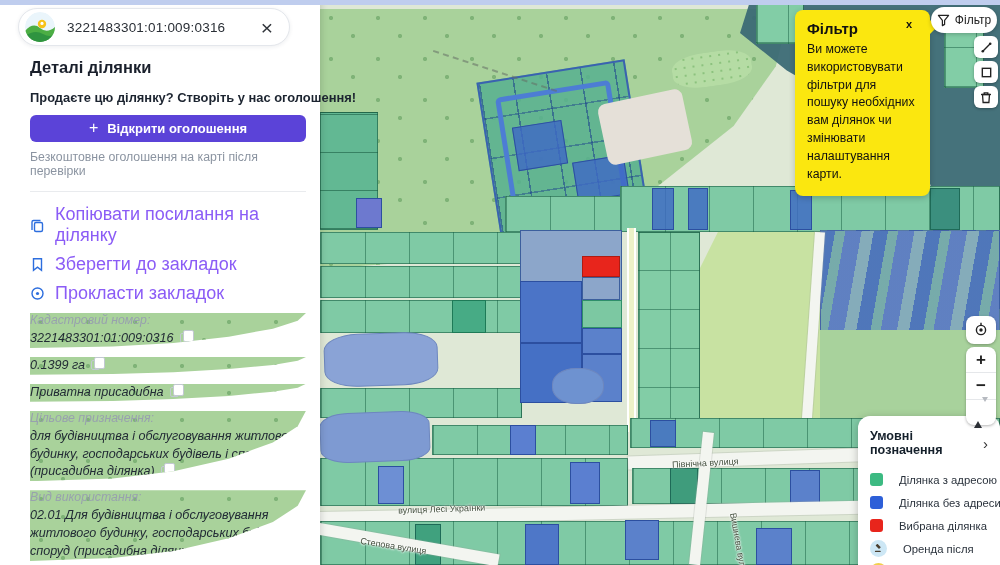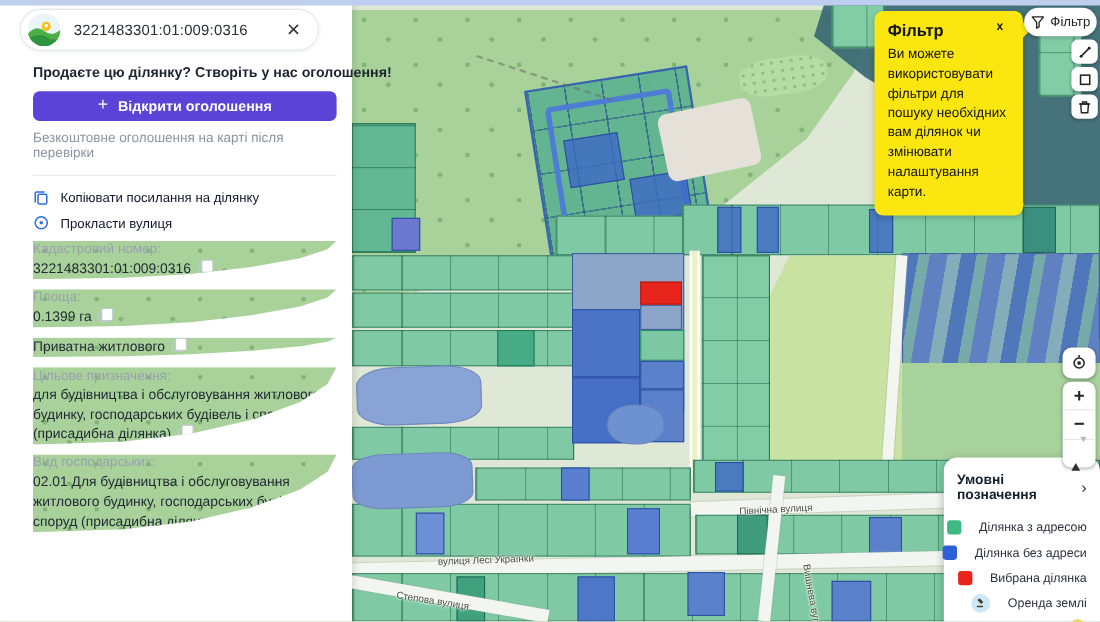--- a/index.html
+++ b/index.html
@@ -10,21 +10,21 @@
   .topstrip { position:absolute; left:0; top:0; width:1000px; height:5px; background:#bfcdee; z-index:40; }
 
   
   #map { position:absolute; left:320px; top:0; width:680px; height:565px; background:#dfe8d6; overflow:hidden; }
   .ab { position:absolute; }
   .field { background-color:#a9d29b;
     background-image:
       radial-gradient(circle 2.2px at 11px 9px, #7fb377 92%, transparent),
       radial-gradient(circle 2.2px at 33px 27px, #7fb377 92%, transparent);
     background-size:47px 41px;
-    clip-path:polygon(0 0,100% 0,97% 22%,88% 45%,72% 68%,52% 86%,30% 96%,0 100%); }
+    clip-path:polygon(0 0,100% 0,97% 22%,88% 45%,72% 68%,52% 86%,30% 96%,0 100%);font-style:italic; }
   .forest { background:rgba(57,104,116,.93);
     clip-path:polygon(4% 0,100% 0,100% 100%,80% 100%,66% 56%,40% 44%,18% 30%,0 14%); }
   .forest2 { background:rgba(57,104,116,.9); clip-path:polygon(0 40%,55% 0,100% 0,100% 100%,20% 100%); }
   .cells-g { background-color:#7fcaa5;
     background-image:repeating-linear-gradient(90deg, rgba(23,94,66,.5) 0 1px, transparent 1px 44px);
     border:1px solid rgba(23,94,66,.6); }
   .cells-g2 { background-color:#82cda6;
     background-image:repeating-linear-gradient(90deg, rgba(23,94,66,.5) 0 1px, transparent 1px 31px),
                      repeating-linear-gradient(0deg, rgba(23,94,66,.5) 0 1px, transparent 1px 39px);
     border:1px solid rgba(23,94,66,.6); }
@@ -66,21 +66,21 @@
   .content { position:absolute; left:30px; top:58px; width:276px; }
   h2.ptitle { font-size:16.5px; font-weight:700; color:#1a202c; margin-bottom:13px; }
   .promo { font-size:12.9px; font-weight:700; color:#1c2430; margin-bottom:10px; white-space:nowrap; }
   .createbtn { width:276px; height:27px; background:#5b43d8; border:none; border-radius:6px; color:#fff;
     font-family:inherit; font-size:13px; font-weight:700; display:flex; align-items:center; justify-content:center; gap:9px; cursor:pointer; }
   .createbtn .plus { font-size:16px; font-weight:400; margin-top:-1px; }
   .note { font-size:12.3px; color:#8b94a1; margin-top:8px; }
   .divider { height:1px; background:#e9ebee; margin:13px 0 12px; }
   .linkrow { display:flex; align-items:center; gap:10px; margin-bottom:8px; cursor:pointer; }
   .linkrow svg { flex:0 0 15px; }
-  .linktext { font-size:12px; color:#0f172a; }
+  .linktext { font-size:18px; color:#8b5cf6; }
   .field { margin-top:9px; }
   .flabel { font-size:12.3px; color:#98a1ae; margin-bottom:3px; }
   .fvalue { font-size:12.6px; color:#222b35; line-height:1.42; }
   .copyic { display:inline-block; width:9px; height:10px; border:1px solid #c2c8d2; border-radius:2px;
     position:relative; margin-left:6px; top:1px; }
   .copyic::before { content:""; position:absolute; left:2px; top:-4px; width:9px; height:10px;
     border:1px solid #c2c8d2; border-radius:2px; background:#fff; }
 
   
   .tooltip { position:absolute; left:795px; top:10px; width:135px; background:#fbe70f; border-radius:8px;
@@ -106,21 +106,21 @@
   .zbtn + .zbtn { border-top:1px solid #e5e7ea; }
   .needle-up { width:0; height:0; border-left:4px solid transparent; border-right:4px solid transparent; border-bottom:7px solid #2b2f35; }
   .needle-dn { width:0; height:0; border-left:3px solid transparent; border-right:3px solid transparent; border-top:5px solid #b6bac0; margin-top:1px; }
 
   
   .legend { position:absolute; left:858px; top:416px; width:142px; height:170px; background:#fff; border-radius:12px;
     z-index:32; box-shadow:0 2px 8px rgba(0,0,0,.25); padding:13px 12px 0; }
   .lg-head { display:flex; justify-content:space-between; align-items:center; margin-bottom:11px; cursor:pointer; }
   .lg-title { font-size:12.6px; font-weight:700; color:#15202b; }
   .lg-chev { font-size:15px; color:#333; line-height:1; }
-  .lg-row { display:flex; align-items:center; gap:16px; height:23px;justify-content:flex-end; }
+  .lg-row { display:flex; align-items:center; gap:16px; height:23px; }
   .sw-sq { width:13px; height:13px; border-radius:3px; flex:0 0 13px; }
   .sw-ci { width:17px; height:17px; border-radius:50%; flex:0 0 17px; display:flex; align-items:center; justify-content:center; }
   .lg-label { font-size:11.3px; color:#2a323c; white-space:nowrap; }
 </style>
 </head>
 <body>
 
 <div id="map">
   <div class="ab field" style="left:0;top:0;width:470px;height:260px;"></div>
 
@@ -215,60 +215,66 @@
           <path d="M0 24 Q10 17 18 22 Q25 26 30 22 L30 30 L0 30 Z" fill="#2f9440"></path>
           <circle cx="17" cy="12" r="4.2" fill="#f6c21a"></circle>
           <circle cx="17" cy="11.4" r="1.6" fill="#fff"></circle>
         </svg>
     </span>
     <span class="searchval">3221483301:01:009:0316</span>
     <span class="xclose">×</span>
   </div>
 
   <div class="content">
+    <h2 class="ptitle">Деталі ділянки</h2>
     <div class="promo">Продаєте цю ділянку? Створіть у нас оголошення!</div>
     <button class="createbtn">
       <span class="plus">+</span>
       <span>Відкрити оголошення</span>
     </button>
     <div class="note">Безкоштовне оголошення на карті після перевірки</div>
     <div class="divider"></div>
 
     <div class="linkrow">
       <svg width="15" height="15" viewBox="0 0 15 15" fill="none" stroke="#2d6ede" stroke-width="1.4">
           <rect x="4.5" y="4.5" width="8" height="9" rx="1.5"></rect>
           <path d="M10.5 2.5h-7A1.5 1.5 0 0 0 2 4v8"></path>
         </svg>
       <span class="linktext">Копіювати посилання на ділянку</span>
     </div>
     <div class="linkrow">
       <svg width="15" height="15" viewBox="0 0 15 15" fill="none" stroke="#2d6ede" stroke-width="1.4">
+          <path d="M3.5 1.8h8v11.5l-4-3.2-4 3.2z"></path>
+        </svg>
+      <span class="linktext">Зберегти до закладок</span>
+    </div>
+    <div class="linkrow">
+      <svg width="15" height="15" viewBox="0 0 15 15" fill="none" stroke="#2d6ede" stroke-width="1.4">
           <circle cx="7.5" cy="7.5" r="5.5"></circle>
           <circle cx="7.5" cy="7.5" r="1.6" fill="#2d6ede" stroke="none"></circle>
         </svg>
-      <span class="linktext">Прокласти вулиця</span>
+      <span class="linktext">Прокласти закладок</span>
     </div>
 
     <div class="field">
       <div class="flabel">Кадастровий номер:</div>
       <div class="fvalue"><span>3221483301:01:009:0316</span><span class="copyic"></span></div>
     </div>
     <div class="field">
-      <div class="flabel">Площа:</div>
       <div class="fvalue"><span>0.1399 га</span><span class="copyic"></span></div>
     </div>
     <div class="field">
-      <div class="fvalue"><span>Приватна житлового</span><span class="copyic"></span></div>
+      <div class="fvalue"><span>Приватна присадибна</span><span class="copyic"></span></div>
     </div>
     <div class="field">
       <div class="flabel">Цільове призначення:</div>
       <div class="fvalue"><span>для будівництва і обслуговування житлового будинку, господарських будівель і споруд (присадибна ділянка)</span><span class="copyic"></span></div>
     </div>
     <div class="field">
-      <div class="flabel">Вид господарських:</div>
+      <div class="flabel">Вид використання:</div>
       <div class="fvalue"><span>02.01 Для будівництва і обслуговування житлового будинку, господарських будівель і споруд (присадибна ділянка)</span><span class="copyic"></span></div>
     </div>
 
   </div>
 </div>
 
 <div class="tooltip">
   <div class="ttl-row">
     <div class="ttl">Фільтр</div>
     <div class="tclose">x</div>
@@ -335,21 +341,21 @@
     <span class="sw-sq" style="background: rgb(232, 37, 28);"></span>
     <span class="lg-label">Вибрана ділянка</span>
   </div>
   <div class="lg-row">
     <span class="sw-ci" style="background: rgb(205, 231, 245);">
       <svg width="9" height="9" viewBox="0 0 10 10">
           <rect x="2" y="1" width="5.5" height="3" rx="0.8" fill="#4a3f2f" transform="rotate(45 4.5 2.5)"></rect>
           <rect x="1" y="7.5" width="6.5" height="1.5" rx="0.7" fill="#4a3f2f"></rect>
         </svg>
     </span>
-    <span class="lg-label">Оренда землі</span>
+    <span class="lg-label">Оренда після</span>
   </div>
   <div class="lg-row">
     <span class="sw-ci" style="background: rgb(242, 207, 75);">
       
     </span>
 
   </div>
 
 </div>
 

